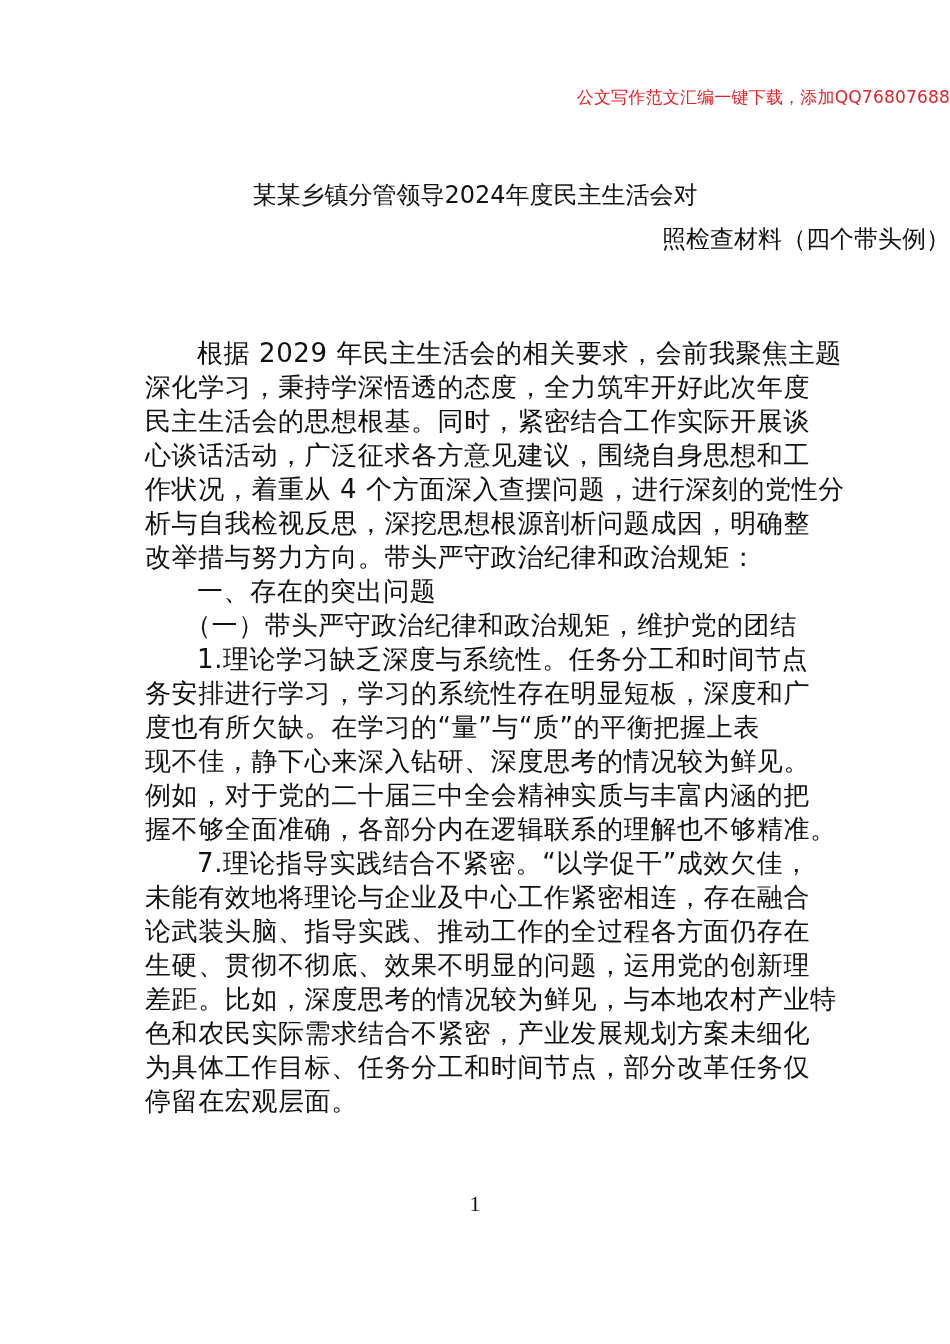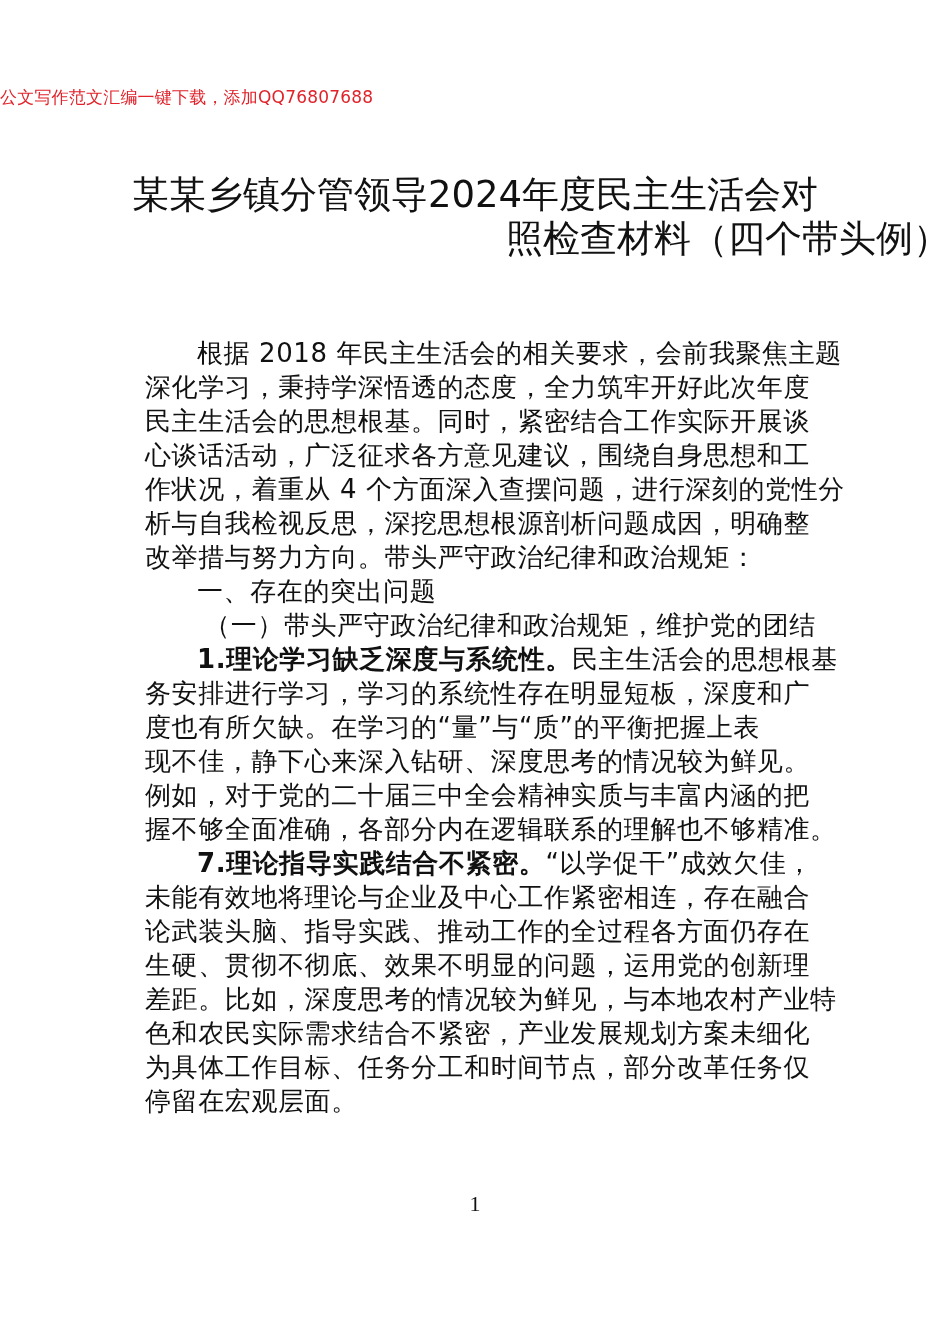--- a/index.html
+++ b/index.html
@@ -20,31 +20,31 @@
       left: 0; top: 0;
       width: 950px;
       height: 1344px;
       background: #ffffff;
     }
     .banner {
       position: absolute;
       top: 84px;
       left: 0;
       width: 950px;
-      text-align: left;
+      text-align: right;
       font-size: 17px;
       line-height: 26px;
       letter-spacing: 0.2px;
     }
     .title {
       position: absolute;
       left: 0;
       width: 950px;
       text-align: center;
-      font-size: 37px;
+      font-size: 24px;
       line-height: 44px;
       color: #111111;
       white-space: nowrap;
     }
     .title.l1 { top: 172px; }
     .title.l2 { top: 216px; }
     .title.l1 { top: 173px; }
     .title.l2 { top: 217px; text-align: right; }
     .body-text {
       position: absolute;
@@ -54,21 +54,21 @@
     }
     .line {
       display: block;
       height: 34px;
       line-height: 34px;
       font-size: 26px;
       white-space: nowrap;
       letter-spacing: 0.6px;
     }
     .line.indent { padding-left: 52px; }
-    .bold { font-weight: bold; text-align: center; }
+    .bold { font-weight: normal; text-align: center; }
     .page-number {
       position: absolute;
       top: 1190px;
       left: 0;
       width: 950px;
       text-align: center;
       font-family: "Liberation Serif", "DejaVu Serif", serif;
       font-size: 22px;
       line-height: 28px;
     }
@@ -79,34 +79,34 @@
 <div class="page">
 
   <div class="banner" style="color:#e0222a;">
     <span>公文写作范文汇编一键下载，添加QQ76807688</span>
   </div>
 
   <div class="title l1">某某乡镇分管领导2024年度民主生活会对</div>
   <div class="title l2">照检查材料（四个带头例）</div>
 
   <div class="body-text">
-    <span class="line indent">根据 2018 年民主生活会的相关要求，会前我聚焦主题</span>
+    <span class="line indent">根据 2029 年民主生活会的相关要求，会前我聚焦主题</span>
     <span class="line">深化学习，秉持学深悟透的态度，全力筑牢开好此次年度</span>
     <span class="line">民主生活会的思想根基。同时，紧密结合工作实际开展谈</span>
     <span class="line">心谈话活动，广泛征求各方意见建议，围绕自身思想和工</span>
     <span class="line">作状况，着重从 4 个方面深入查摆问题，进行深刻的党性分</span>
     <span class="line">析与自我检视反思，深挖思想根源剖析问题成因，明确整</span>
     <span class="line">改举措与努力方向。带头严守政治纪律和政治规矩：</span>
 
     <span class="line indent">一、存在的突出问题</span>
 
-    <span class="line indent" style="padding-left:40px;text-align:center;">（一）带头严守政治纪律和政治规矩，维护党的团结</span>
+    <span class="line indent" style="padding-left:40px;">（一）带头严守政治纪律和政治规矩，维护党的团结</span>
 
     <span class="line indent">
-      <span class="bold">1.理论学习缺乏深度与系统性。</span><span>民主生活会的思想根基</span>
+      <span class="bold">1.理论学习缺乏深度与系统性。</span><span>任务分工和时间节点</span>
     </span>
     <span class="line">务安排进行学习，学习的系统性存在明显短板，深度和广</span>
     <span class="line">度也有所欠缺。在学习的“量”与“质”的平衡把握上表</span>
     <span class="line">现不佳，静下心来深入钻研、深度思考的情况较为鲜见。</span>
     <span class="line">例如，对于党的二十届三中全会精神实质与丰富内涵的把</span>
     <span class="line">握不够全面准确，各部分内在逻辑联系的理解也不够精准。</span>
 
     <span class="line indent">
       <span class="bold">7.理论指导实践结合不紧密。</span><span>“以学促干”成效欠佳，</span>
     </span>

